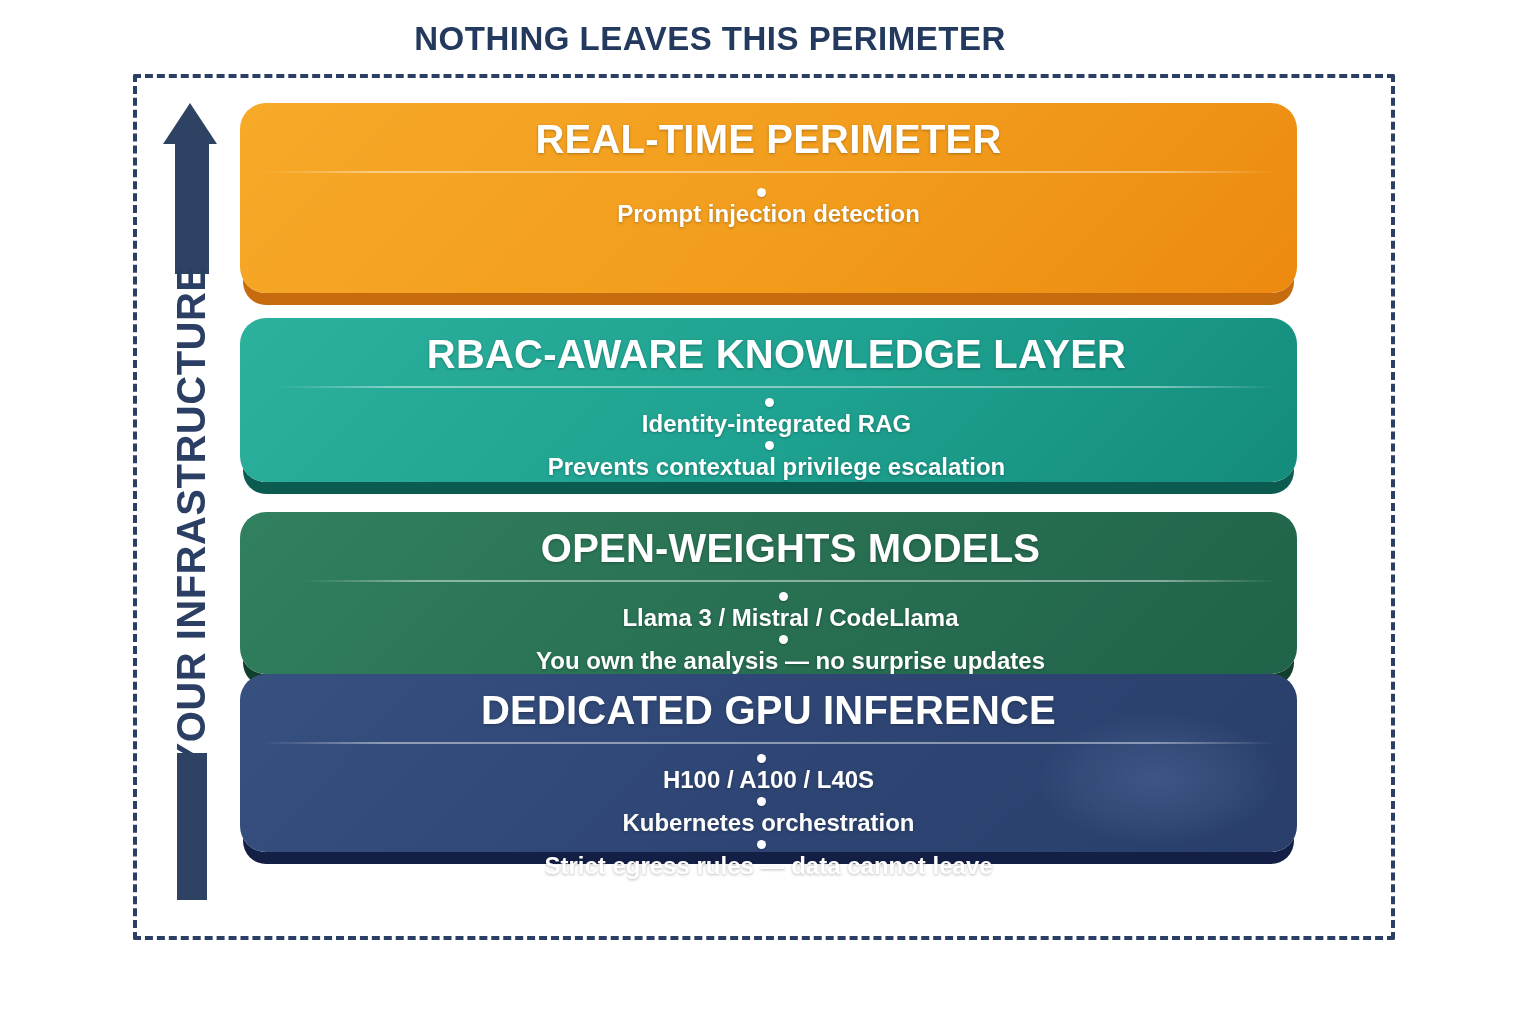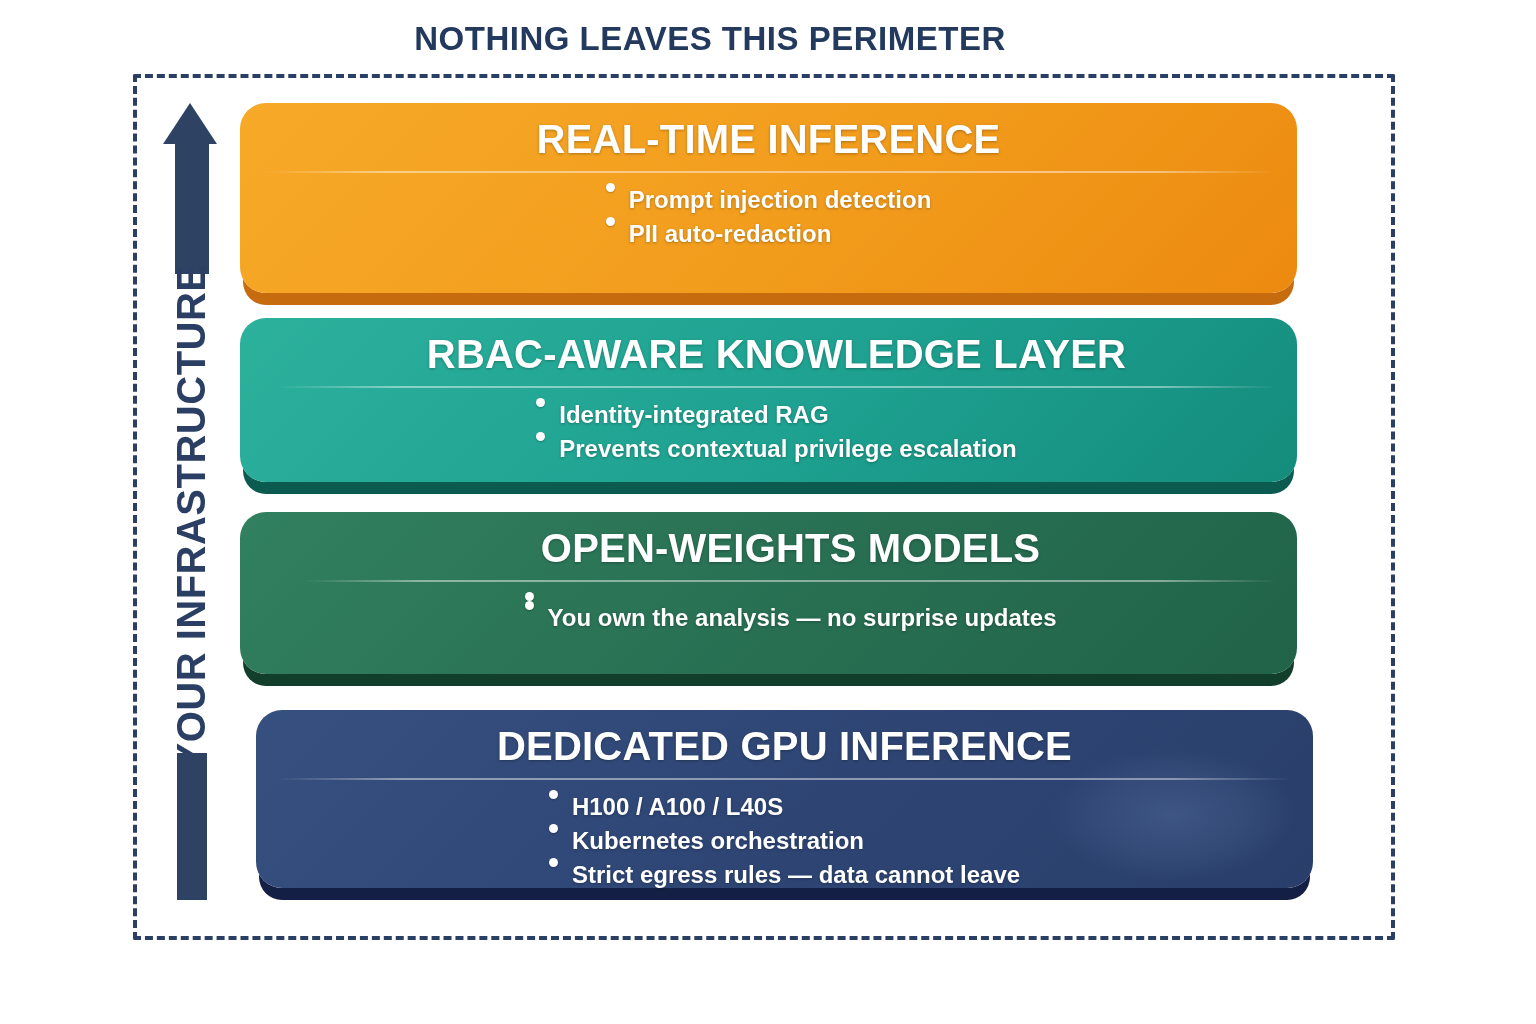--- a/index.html
+++ b/index.html
@@ -78,46 +78,46 @@
     box-shadow:0 15px 0 -3px #0b5b50;
     padding-left:16px;
   }
   .layer-models{
     top:512px;height:162px;
     background:linear-gradient(135deg,#31805f 0%,#286f52 55%,#206348 100%);
     box-shadow:0 15px 0 -3px #123e2c;
     padding-left:44px;
   }
   .layer-inference{
-    top:710px;height:178px;
+    top:674px;height:178px;
     background:linear-gradient(135deg,#36507f 0%,#2e4574 55%,#293e6a 100%);
     box-shadow:0 15px 0 -3px #141f45;
-    margin-left:16px;
   }
   .layer-title{
     margin-top:14px;
     text-align:center;
     font-size:40px;font-weight:700;
     letter-spacing:0.2px;
   }
   .layer-sep{
     height:2px;margin:9px auto 0 auto;width:96%;
     background:linear-gradient(90deg,rgba(255,255,255,0) 0%,rgba(255,255,255,0.45) 12%,rgba(255,255,255,0.45) 88%,rgba(255,255,255,0) 100%);
   }
   .bullet-wrap{ text-align:center; margin-top:10px; }
   .bullet-list{
     display:inline-block;
     text-align:left;
     margin:0;padding:0;
     list-style:none;
   }
   .bullet-list li{
-    display:flex;
+    display:flex;align-items:center;
     font-size:24px;font-weight:700;
     line-height:34px;
+    flex-direction:column;
   }
   .dot{
     flex:0 0 auto;
     width:9px;height:9px;border-radius:50%;
     background:#ffffff;
     margin-right:14px;
     box-shadow:0 1px 2px rgba(0,0,0,0.25);
   }
   .blotch{
     position:absolute;
@@ -135,31 +135,27 @@
   <div class="top-title">NOTHING LEAVES THIS PERIMETER</div>
 
   <div class="perimeter"></div>
 
   <div class="axis-arrow-head"></div>
   <div class="axis-arrow-shaft"></div>
   <div class="axis-label">YOUR INFRASTRUCTURE</div>
   <div class="axis-bar"></div>
 
   <div class="layer layer-guardrails">
-    <div class="layer-title">REAL-TIME INFERENCE</div>
+    <div class="layer-title">REAL-TIME PERIMETER</div>
     <div class="layer-sep"></div>
     <div class="bullet-wrap">
       <ul class="bullet-list">
         <li>
             <span class="dot"></span>
             <span>Prompt injection detection</span>
-          </li>
-        <li>
-            <span class="dot"></span>
-            <span>PII auto-redaction</span>
           </li>
       </ul>
     </div>
   </div>
 
   <div class="layer layer-knowledge">
     <div class="layer-title">RBAC-AWARE KNOWLEDGE LAYER</div>
     <div class="layer-sep"></div>
     <div class="bullet-wrap">
       <ul class="bullet-list">
@@ -175,20 +171,21 @@
     </div>
   </div>
 
   <div class="layer layer-models">
     <div class="layer-title">OPEN-WEIGHTS MODELS</div>
     <div class="layer-sep"></div>
     <div class="bullet-wrap">
       <ul class="bullet-list">
         <li>
             <span class="dot"></span>
+            <span>Llama 3 / Mistral / CodeLlama</span>
           </li>
         <li>
             <span class="dot"></span>
             <span>You own the analysis — no surprise updates</span>
           </li>
       </ul>
     </div>
   </div>
 
   <div class="layer layer-inference">

